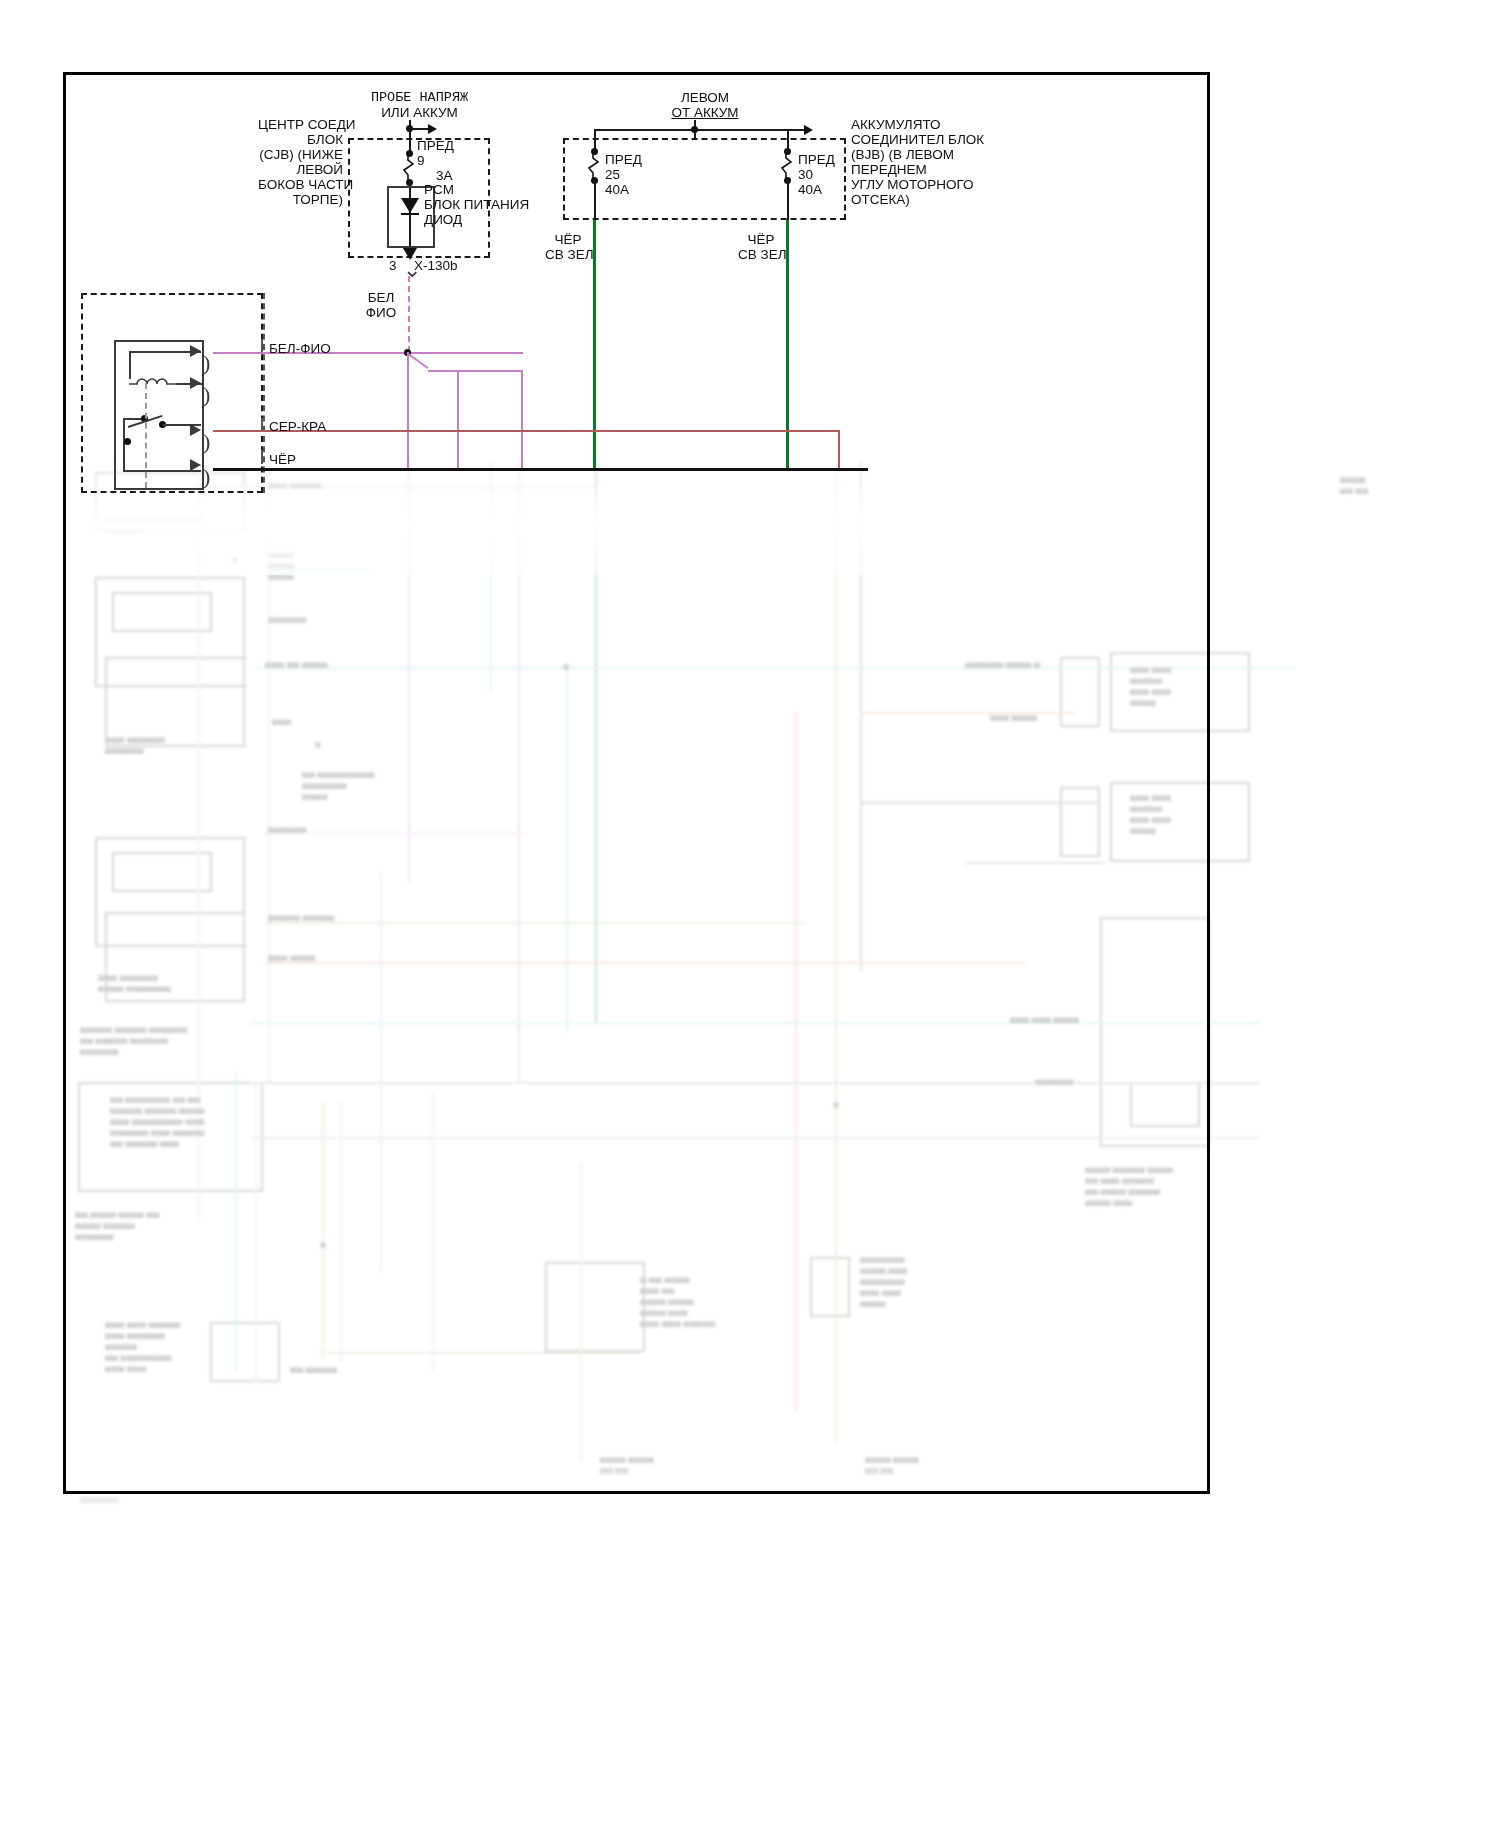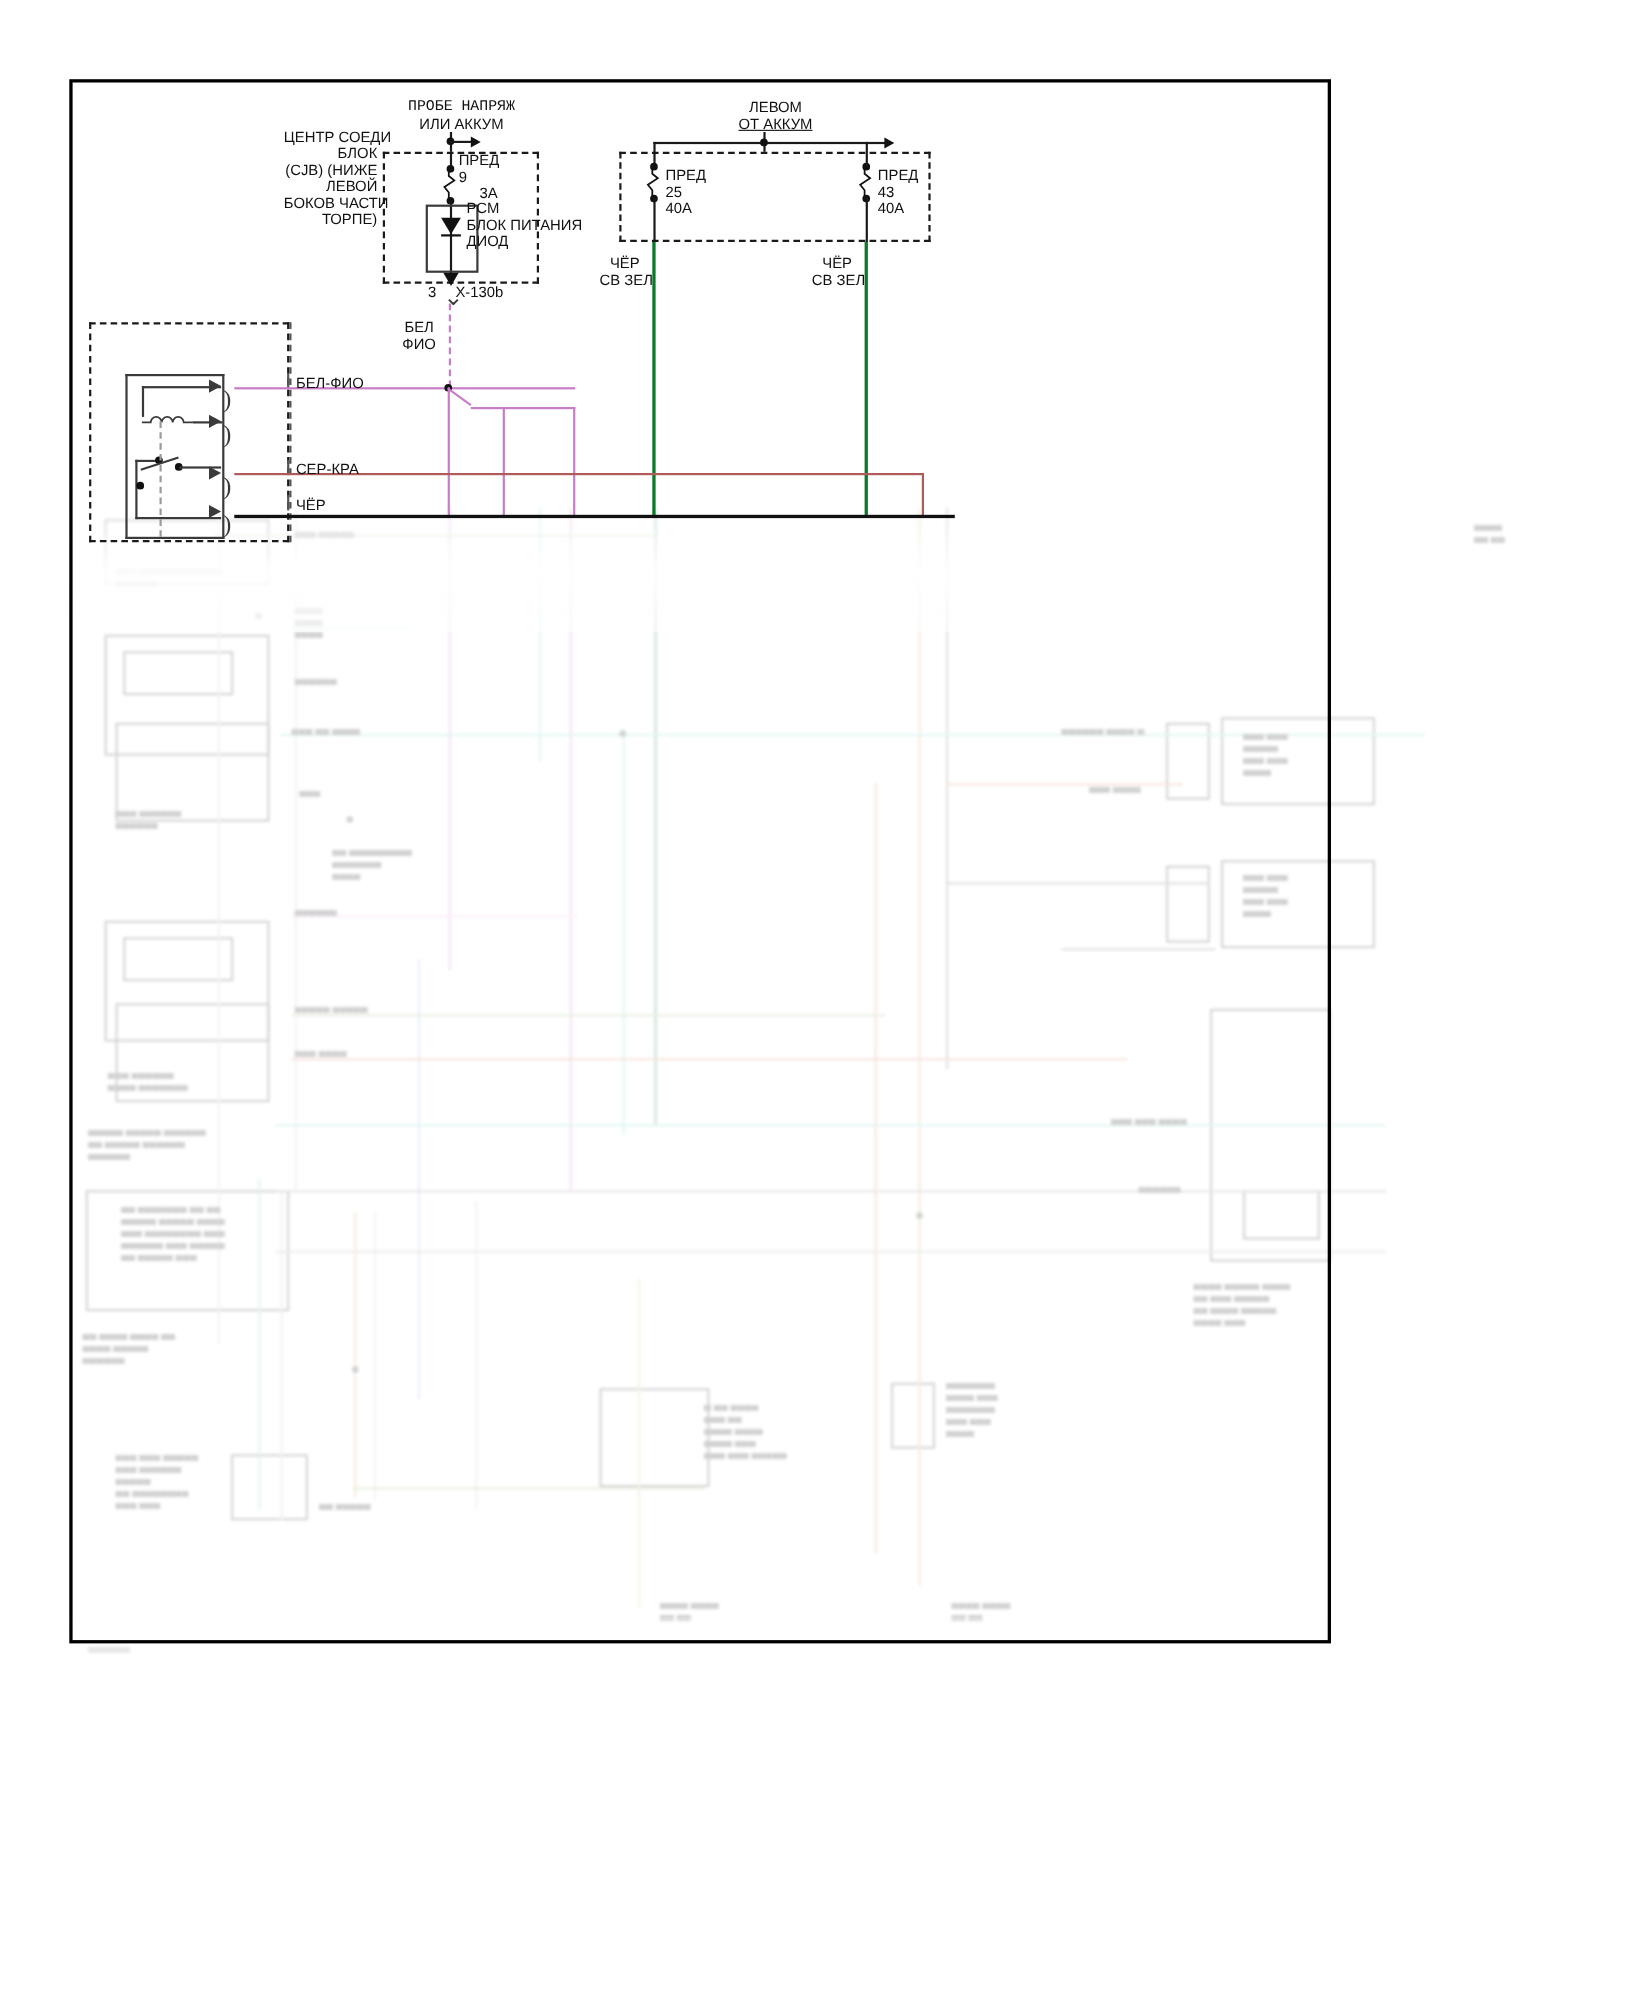--- a/index.html
+++ b/index.html
@@ -224,20 +224,26 @@
 
     <div style="position:absolute;left:408px;top:276px;width:0;height:76px;border-left:2px dashed #c77ec7;"></div>
     <div class="lbl c" style="left:358px;top:290px;width:46px;">БЕЛ
 ФИО</div>
 
     <div class="dash-box" style="left:563px;top:138px;width:283px;height:82px;"></div>
 
     <div class="lbl c" style="left:630px;top:90px;width:150px;">ЛЕВОМ</div>
     <div class="lbl c" style="left:630px;top:105px;width:150px;text-decoration:underline;">ОТ АККУМ</div>
 
+    <div class="lbl" style="left:851px;top:117px;width:160px;">АККУМУЛЯТО
+СОЕДИНИТЕЛ БЛОК
+(BJB) (В ЛЕВОМ
+ПЕРЕДНЕМ
+УГЛУ МОТОРНОГО
+ОТСЕКА)</div>
 
     <div class="vwire" style="left:694px;top:120px;height:18px;"></div>
     <div class="hwire" style="left:594px;top:129px;width:213px;"></div>
     <div class="dot" style="left:691px;top:126px;"></div>
     <div class="arrow-r" style="left:804px;top:125px;"></div>
 
     <div class="vwire" style="left:594px;top:129px;height:22px;"></div>
     <div class="dot" style="left:591px;top:148px;"></div>
     <div class="fuse" style="left:587px;top:153px;">
       <svg width="16" height="28" viewBox="0 0 16 28">
@@ -253,21 +259,21 @@
     <div class="dot" style="left:784px;top:148px;"></div>
     <div class="vwire" style="left:787px;top:129px;height:22px;"></div>
     <div class="fuse" style="left:780px;top:153px;">
       <svg width="16" height="28" viewBox="0 0 16 28">
         <path d="M6 0 L6 5 L11 9 L2 15 L6 20 L6 28" stroke="#111" stroke-width="1.6" fill="none"></path>
       </svg>
     </div>
     <div class="dot" style="left:784px;top:177px;"></div>
     <div class="vwire" style="left:787px;top:180px;height:40px;"></div>
     <div class="lbl" style="left:798px;top:152px;">ПРЕД</div>
-    <div class="lbl" style="left:798px;top:167px;">43</div>
+    <div class="lbl" style="left:798px;top:167px;">30</div>
     <div class="lbl" style="left:798px;top:182px;">40A</div>
 
     <div class="vwire green" style="left:593px;top:220px;height:250px;"></div>
     <div class="vwire green" style="left:786px;top:220px;height:250px;"></div>
     <div class="lbl c" style="left:545px;top:232px;width:46px;">ЧЁР
 СВ ЗЕЛ</div>
     <div class="lbl c" style="left:738px;top:232px;width:46px;">ЧЁР
 СВ ЗЕЛ</div>
 
     <div class="dash-box" style="left:81px;top:293px;width:182px;height:200px;"></div>

